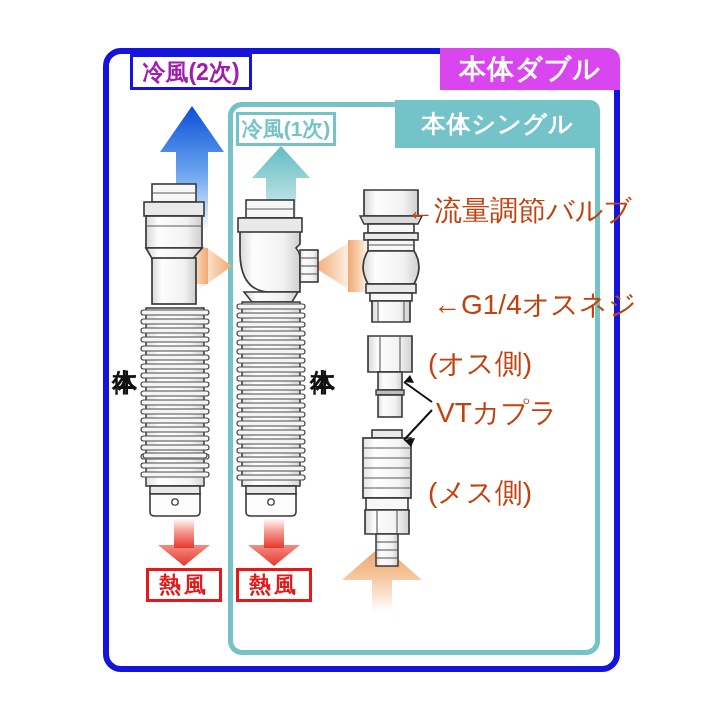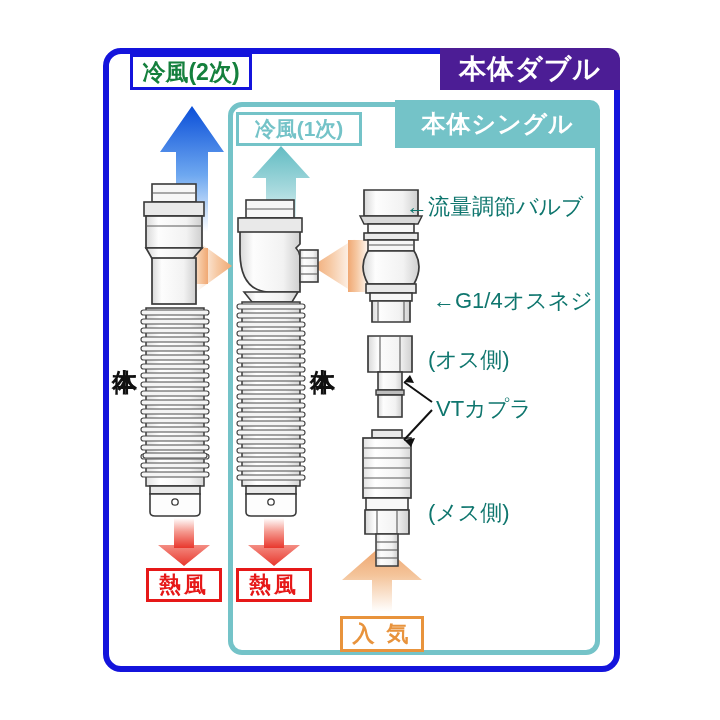--- a/index.html
+++ b/index.html
@@ -7,47 +7,47 @@
   #stage{position:relative;width:720px;height:720px;background:#fff;}
 
   
   .frame{position:absolute;box-sizing:border-box;background:transparent;}
   #frame-double{left:103px;top:48px;width:517px;height:624px;border:6px solid #1414dc;border-radius:18px;}
   #frame-single{left:228px;top:102px;width:372px;height:553px;border:5px solid #74c3c8;border-radius:14px;}
 
   
   .hdr{position:absolute;display:flex;align-items:center;justify-content:center;box-sizing:border-box;
        color:#fff;font-weight:bold;letter-spacing:1px;}
-  #hdr-double{left:440px;top:48px;width:180px;height:42px;background:#4c1d95;
+  #hdr-double{left:440px;top:48px;width:180px;height:42px;background:#d946ef;
               border-radius:0 12px 0 0;font-size:27px;}
   #hdr-single{left:395px;top:100px;width:205px;height:48px;background:#74c3c8;
               border-radius:0 10px 0 0;font-size:24px;}
 
   
   .tagbox{position:absolute;display:flex;align-items:center;justify-content:center;
           box-sizing:border-box;background:#fff;font-weight:bold;white-space:nowrap;}
-  #tag-cool2{left:130px;top:54px;width:122px;height:36px;border:3px solid #1414dc;color:#15803d;font-size:23px;}
-  #tag-cool1{left:236px;top:112px;width:126px;height:34px;border:3px solid #74c3c8;color:#74c3c8;font-size:21px;}
+  #tag-cool2{left:130px;top:54px;width:122px;height:36px;border:3px solid #1414dc;color:#a21caf;font-size:23px;}
+  #tag-cool1{left:236px;top:112px;width:100px;height:34px;border:3px solid #74c3c8;color:#74c3c8;font-size:21px;}
   #tag-hot1{left:146px;top:568px;width:76px;height:34px;border:3px solid #e61818;color:#e61818;font-size:22px;letter-spacing:3px;}
   #tag-hot2{left:236px;top:568px;width:76px;height:34px;border:3px solid #e61818;color:#e61818;font-size:22px;letter-spacing:3px;}
   #tag-intake{left:340px;top:616px;width:84px;height:36px;border:3px solid #e8933c;color:#e8933c;font-size:22px;letter-spacing:3px;}
 
   
   .vlabel{position:absolute;writing-mode:vertical-rl;text-orientation:upright;
           font-weight:bold;font-size:25px;color:#111;letter-spacing:2px;line-height:1;}
   #vlabel-left{left:112px;top:348px;}
   #vlabel-right{left:310px;top:348px;}
 
   
-  .callout{position:absolute;font-size:22px;color:#0f766e;white-space:nowrap;}
+  .callout{position:absolute;font-size:28px;color:#c2410c;white-space:nowrap;}
   #callout-valve{left:406px;top:192px;}
   #callout-thread{left:406px;top:286px;margin-left:27px;}
   #callout-male{left:428px;top:345px;}
   #callout-vt{left:436px;top:394px;}
-  #callout-female{left:428px;top:474px;margin-top:24px;}
+  #callout-female{left:428px;top:474px;}
 
   
   svg.layer{position:absolute;left:0;top:0;width:720px;height:720px;overflow:visible;}
   .ln-thin{fill:none;stroke:#5a5a5a;stroke-width:1.1;}
   .metal{fill:#f7f7f7;stroke:#3a3a3a;stroke-width:1.6;}
   .metal-d{fill:#e9e9e9;stroke:#3a3a3a;stroke-width:1.6;}
   .fin{fill:#f4f4f4;stroke:#4a4a4a;stroke-width:1.2;}
 </style>
 </head>
 <body>
@@ -284,21 +284,20 @@
     </g>
   </svg>
 
   <div class="hdr" id="hdr-double">本体ダブル</div>
   <div class="hdr" id="hdr-single">本体シングル</div>
 
   <div class="tagbox" id="tag-cool2">冷風(2次)</div>
   <div class="tagbox" id="tag-cool1">冷風(1次)</div>
   <div class="tagbox" id="tag-hot1">熱風</div>
   <div class="tagbox" id="tag-hot2">熱風</div>
-  <div class="tagbox" id="tag-intake">入 気</div>
 
   <div class="vlabel" id="vlabel-left">本体</div>
   <div class="vlabel" id="vlabel-right">本体</div>
 
   <div class="callout" id="callout-valve">←流量調節バルブ</div>
   <div class="callout" id="callout-thread">←G1/4オスネジ</div>
   <div class="callout" id="callout-male">(オス側)</div>
   <div class="callout" id="callout-vt">VTカプラ</div>
   <div class="callout" id="callout-female">(メス側)</div>
 

